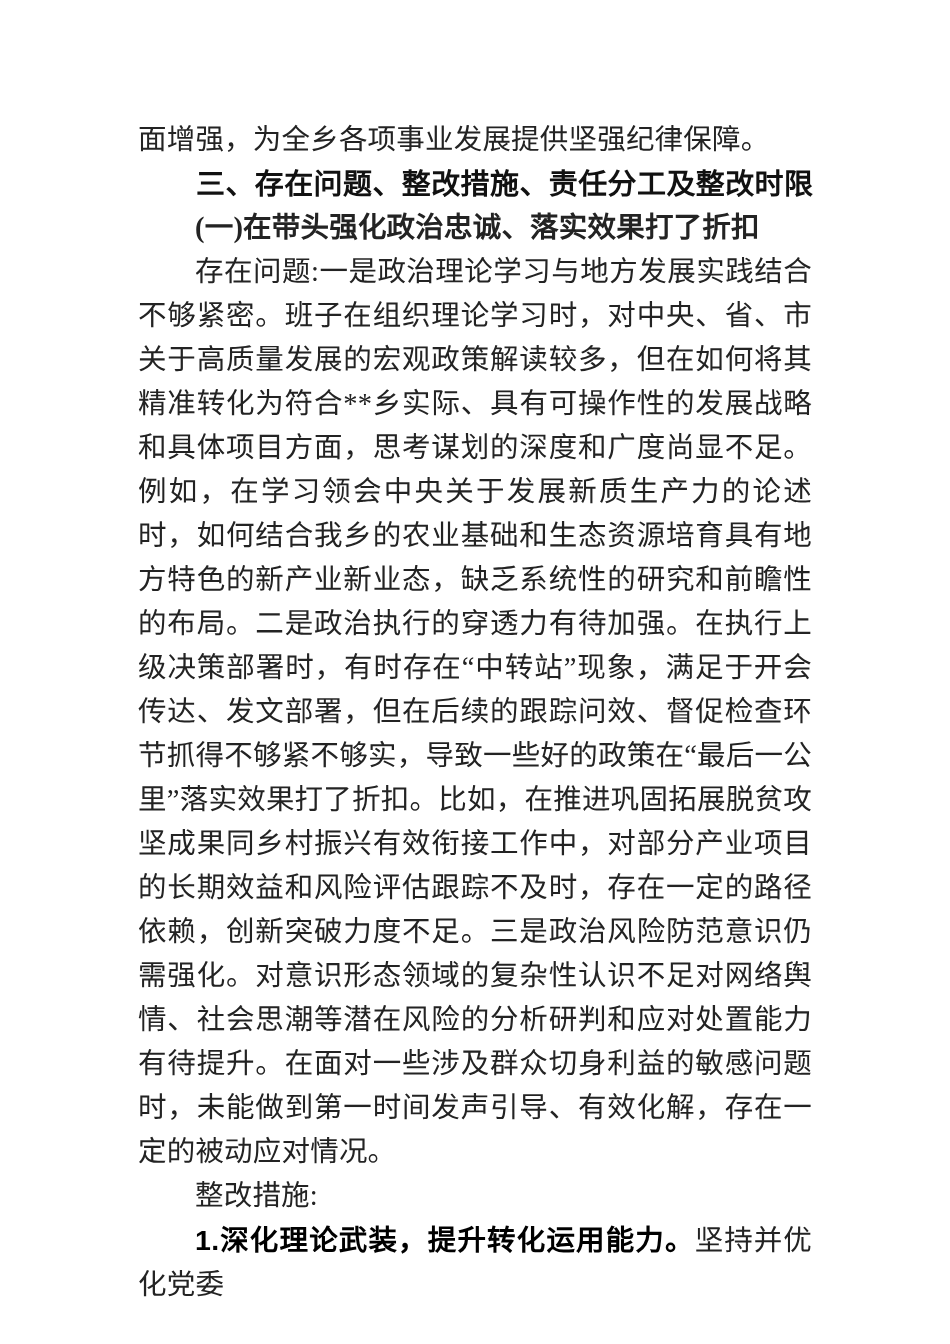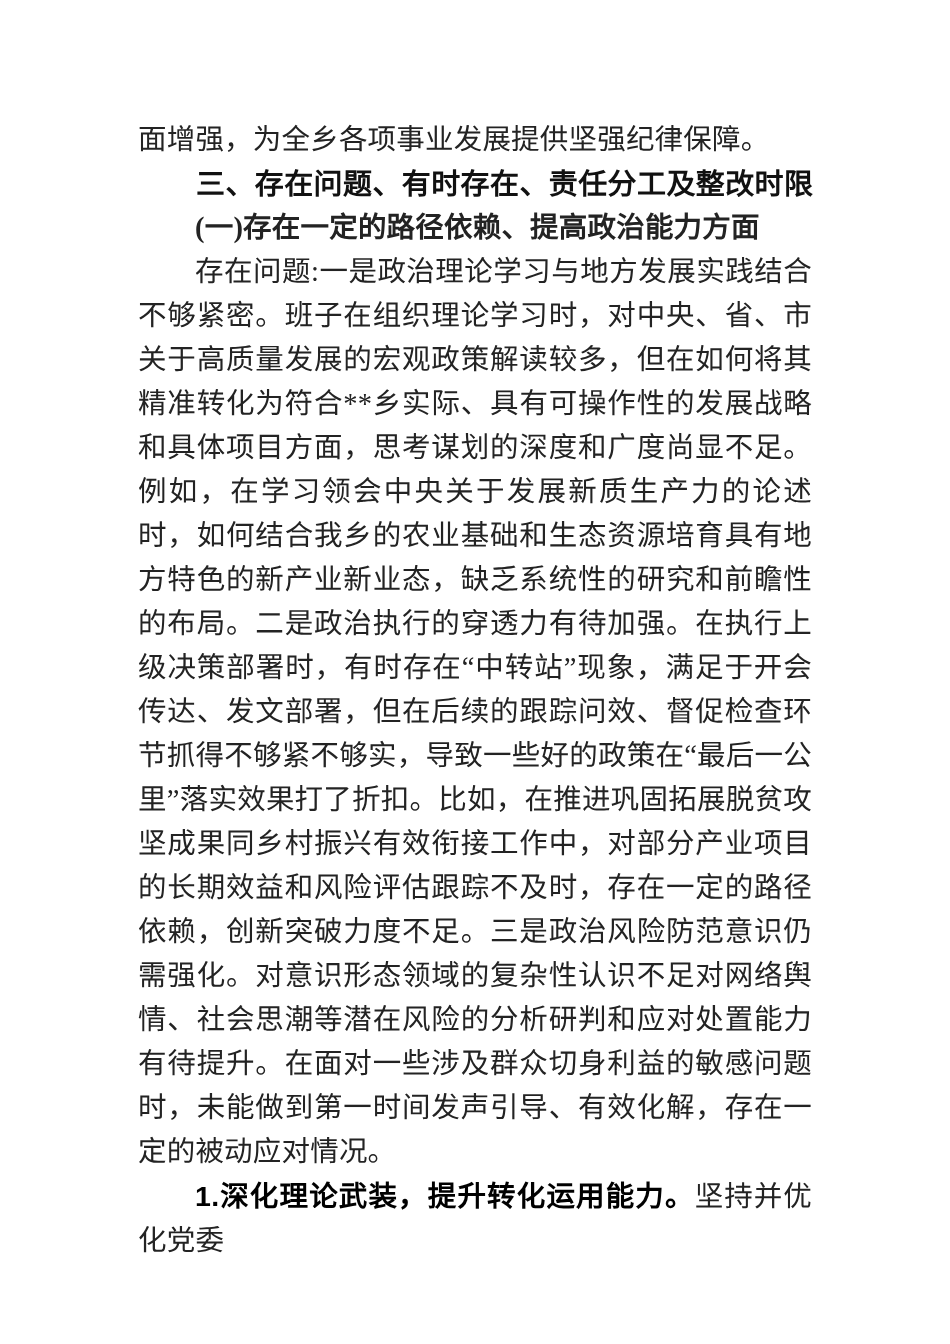--- a/index.html
+++ b/index.html
@@ -89,23 +89,24 @@
   }
 </style>
 </head>
 <body>
 
 <div class="page">
   <div class="doc-body">
 
     <p class="para runon">面增强，为全乡各项事业发展提供坚强纪律保障。</p>
 
-    <h2 class="heading-1">三、存在问题、有时存在、责任分工及整改时限</h2>
+    <h2 class="heading-1">三、存在问题、整改措施、责任分工及整改时限</h2>
 
-    <h3 class="heading-2">(一)存在一定的路径依赖、提高政治能力方面</h3>
+    <h3 class="heading-2">(一)在带头强化政治忠诚、落实效果打了折扣</h3>
 
     <p class="para indent">存在问题:一是政治理论学习与地方发展实践结合不够紧密。班子在组织理论学习时，对中央、省、市关于高质量发展的宏观政策解读较多，但在如何将其精准转化为符合**乡实际、具有可操作性的发展战略和具体项目方面，思考谋划的深度和广度尚显不足。例如，在学习领会中央关于发展新质生产力的论述时，如何结合我乡的农业基础和生态资源培育具有地方特色的新产业新业态，缺乏系统性的研究和前瞻性的布局。二是政治执行的穿透力有待加强。在执行上级决策部署时，有时存在“中转站”现象，满足于开会传达、发文部署，但在后续的跟踪问效、督促检查环节抓得不够紧不够实，导致一些好的政策在“最后一公里”落实效果打了折扣。比如，在推进巩固拓展脱贫攻坚成果同乡村振兴有效衔接工作中，对部分产业项目的长期效益和风险评估跟踪不及时，存在一定的路径依赖，创新突破力度不足。三是政治风险防范意识仍需强化。对意识形态领域的复杂性认识不足对网络舆情、社会思潮等潜在风险的分析研判和应对处置能力有待提升。在面对一些涉及群众切身利益的敏感问题时，未能做到第一时间发声引导、有效化解，存在一定的被动应对情况。</p>
 
+    <p class="para indent">整改措施:</p>
 
     <p class="para indent"><span class="measure-lead">1.深化理论武装，提升转化运用能力。</span><span class="measure-rest">坚持并优化党委</span></p>
 
   </div>
 </div>
 
 </body></html>

